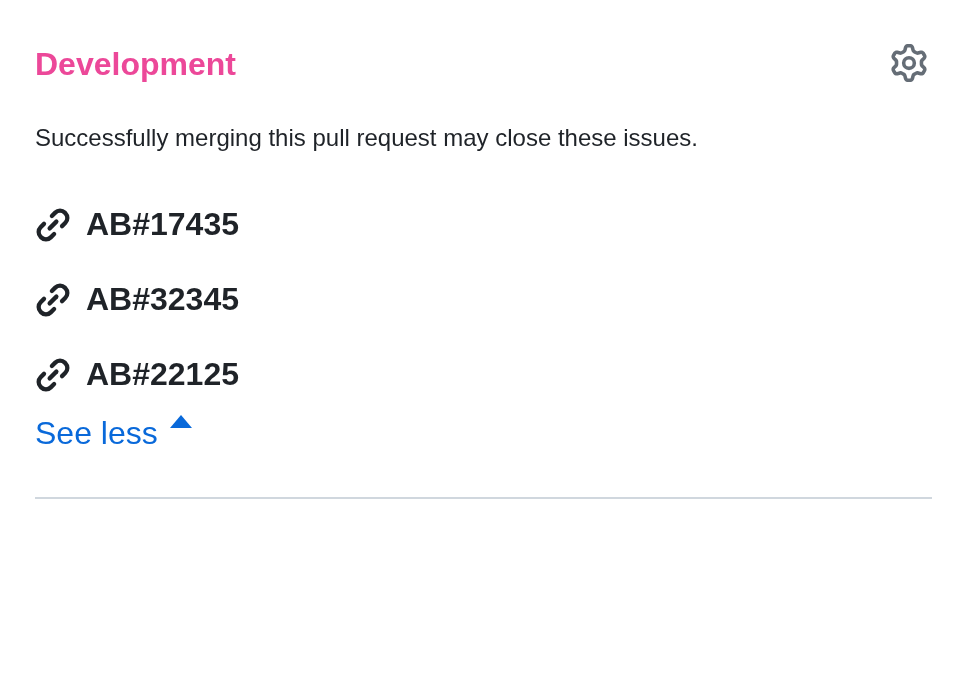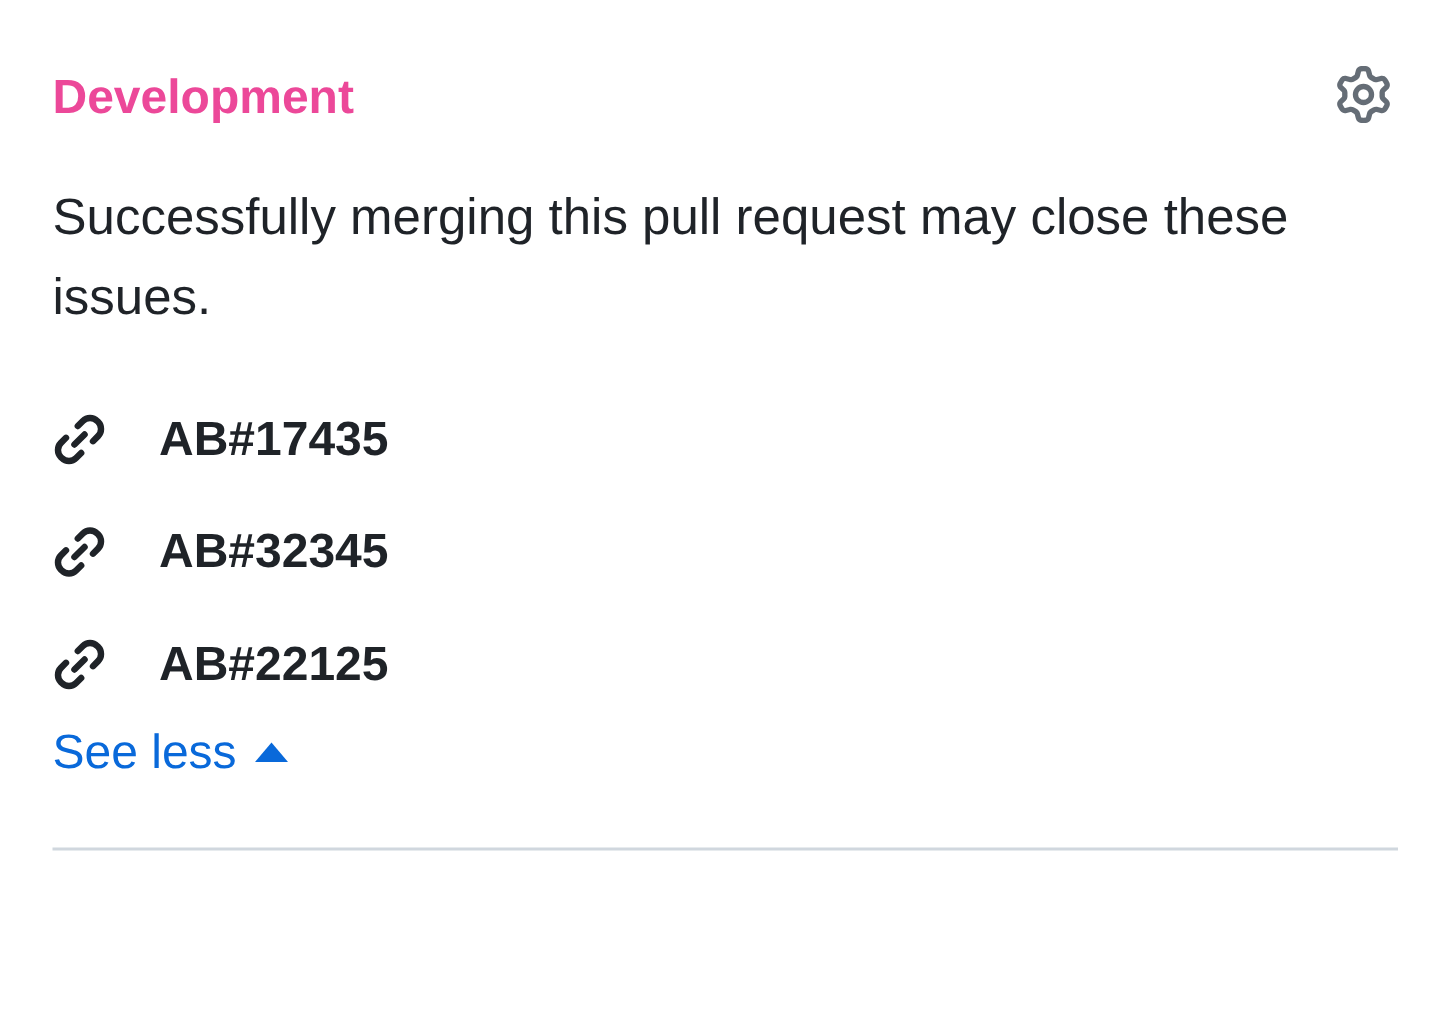--- a/index.html
+++ b/index.html
@@ -34,21 +34,21 @@
       color: #656d76;
       display: flex;
       align-items: center;
       justify-content: center;
     }
     .gear-btn svg {
       width: 38px;
       height: 38px;
     }
     .description {
-      font-size: 34px;
+      font-size: 24px;
       line-height: 1.55;
       color: #1f2328;
       margin-bottom: 50px;
     }
     .issue-list {
       display: flex;
       flex-direction: column;
       gap: 38px;
     }
     .issue-item {
@@ -63,26 +63,25 @@
     }
     .link-icon-wrap svg {
       width: 36px;
       height: 36px;
     }
     .issue-label {
       font-size: 32px;
       font-weight: 600;
       color: #1f2328;
       cursor: pointer;
-      margin-left: 20px;
     }
     .see-less {
       margin-top: 22px;
       display: inline-flex;
-      align-items: center;
+      align-items: flex-start;
       gap: 12px;
       font-size: 32px;
       color: #0969da;
       background: none;
       border: none;
       cursor: pointer;
       font-family: inherit;
       padding: 0;
     }
     .caret-up {

